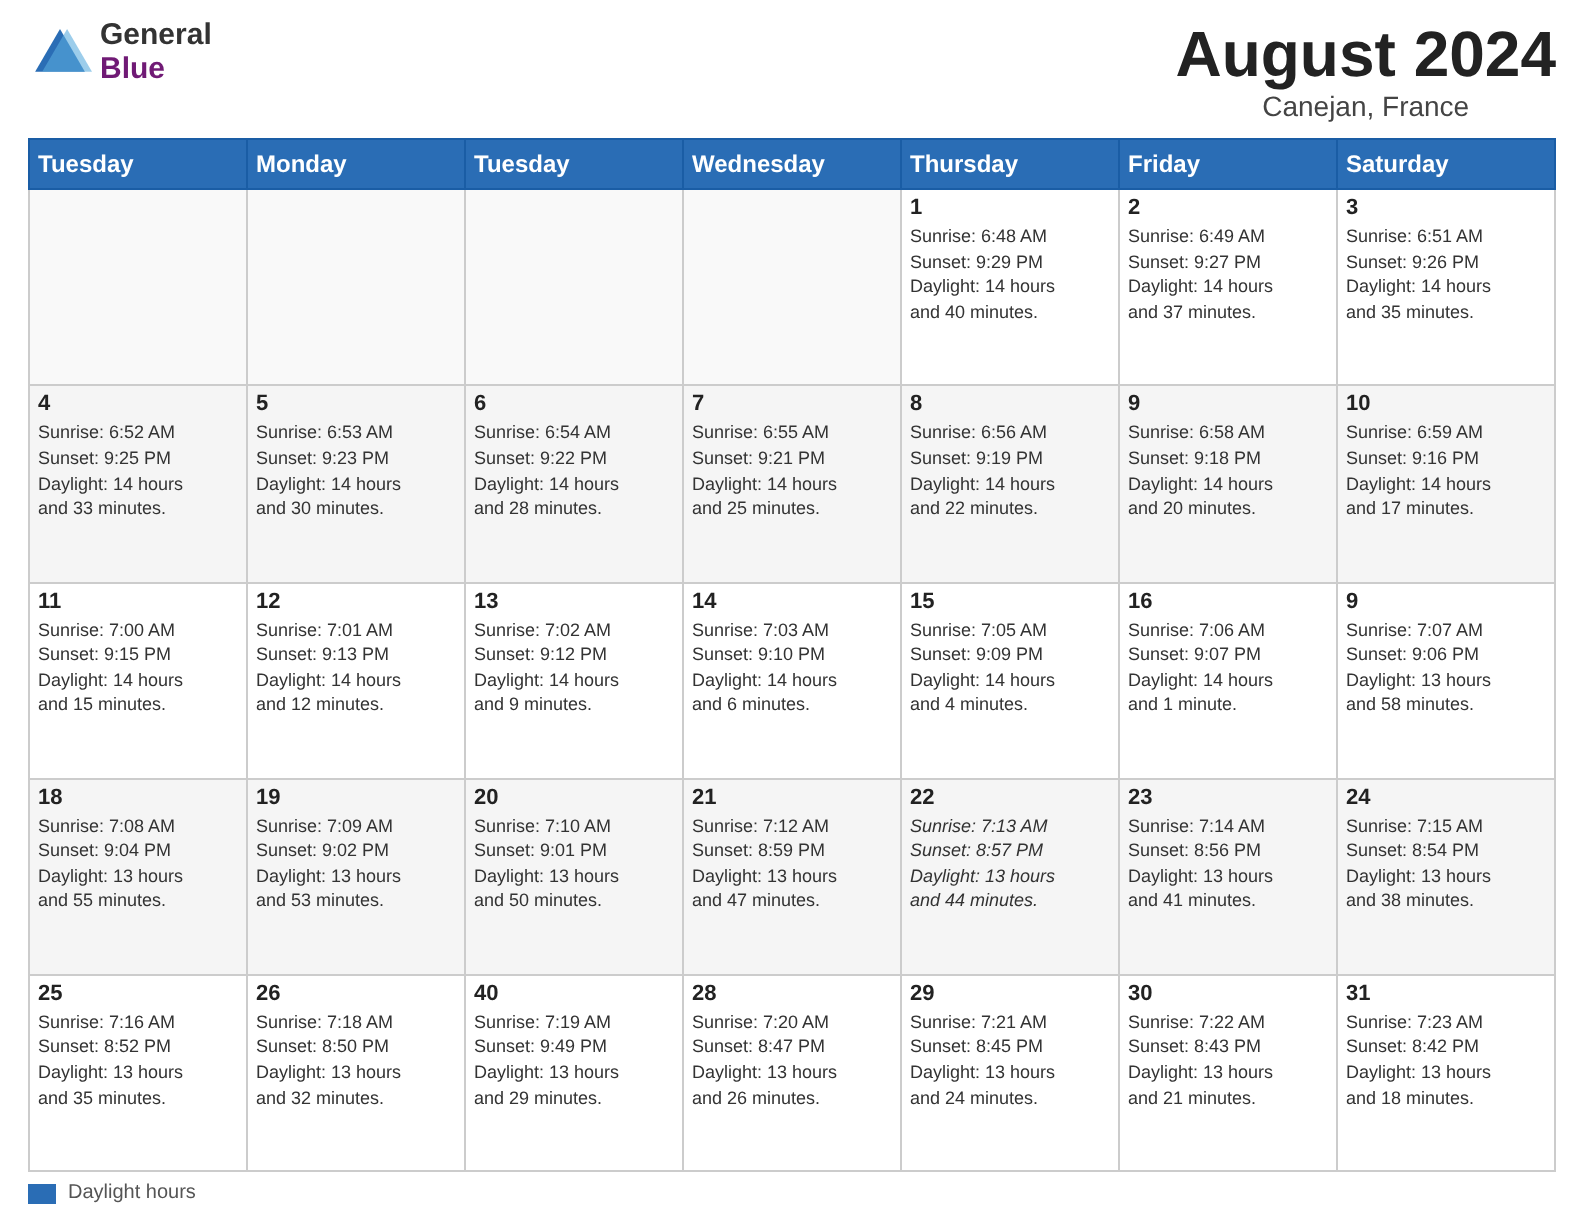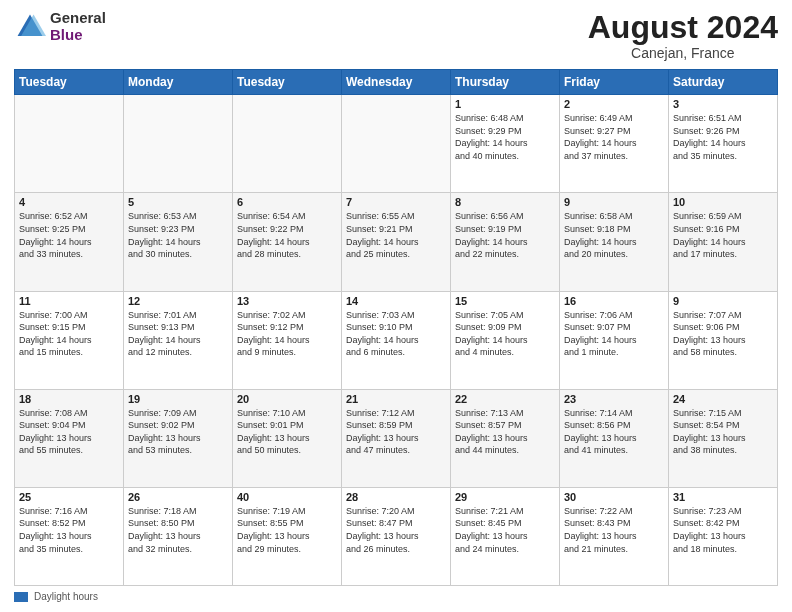--- a/index.html
+++ b/index.html
@@ -305,21 +305,21 @@
           </td>
           <td>
             <span class="day-num">21</span>
             <div class="day-info" style="white-space: pre-line;">Sunrise: 7:12 AM
 Sunset: 8:59 PM
 Daylight: 13 hours
 and 47 minutes.</div>
           </td>
           <td>
             <span class="day-num">22</span>
-            <div class="day-info" style="white-space: pre-line;">Sunrise: 7:13 AM
+            <div class="day-info" style="white-space: pre-line; font-style: italic;">Sunrise: 7:13 AM
 Sunset: 8:57 PM
 Daylight: 13 hours
 and 44 minutes.</div>
           </td>
           <td>
             <span class="day-num">23</span>
             <div class="day-info" style="white-space: pre-line;">Sunrise: 7:14 AM
 Sunset: 8:56 PM
 Daylight: 13 hours
 and 41 minutes.</div>
@@ -343,21 +343,21 @@
           <td>
             <span class="day-num">26</span>
             <div class="day-info" style="white-space: pre-line;">Sunrise: 7:18 AM
 Sunset: 8:50 PM
 Daylight: 13 hours
 and 32 minutes.</div>
           </td>
           <td>
             <span class="day-num">40</span>
             <div class="day-info" style="white-space: pre-line;">Sunrise: 7:19 AM
-Sunset: 8:55 PM
+Sunset: 9:49 PM
 Daylight: 13 hours
 and 29 minutes.</div>
           </td>
           <td>
             <span class="day-num">28</span>
             <div class="day-info" style="white-space: pre-line;">Sunrise: 7:20 AM
 Sunset: 8:47 PM
 Daylight: 13 hours
 and 26 minutes.</div>
           </td>

